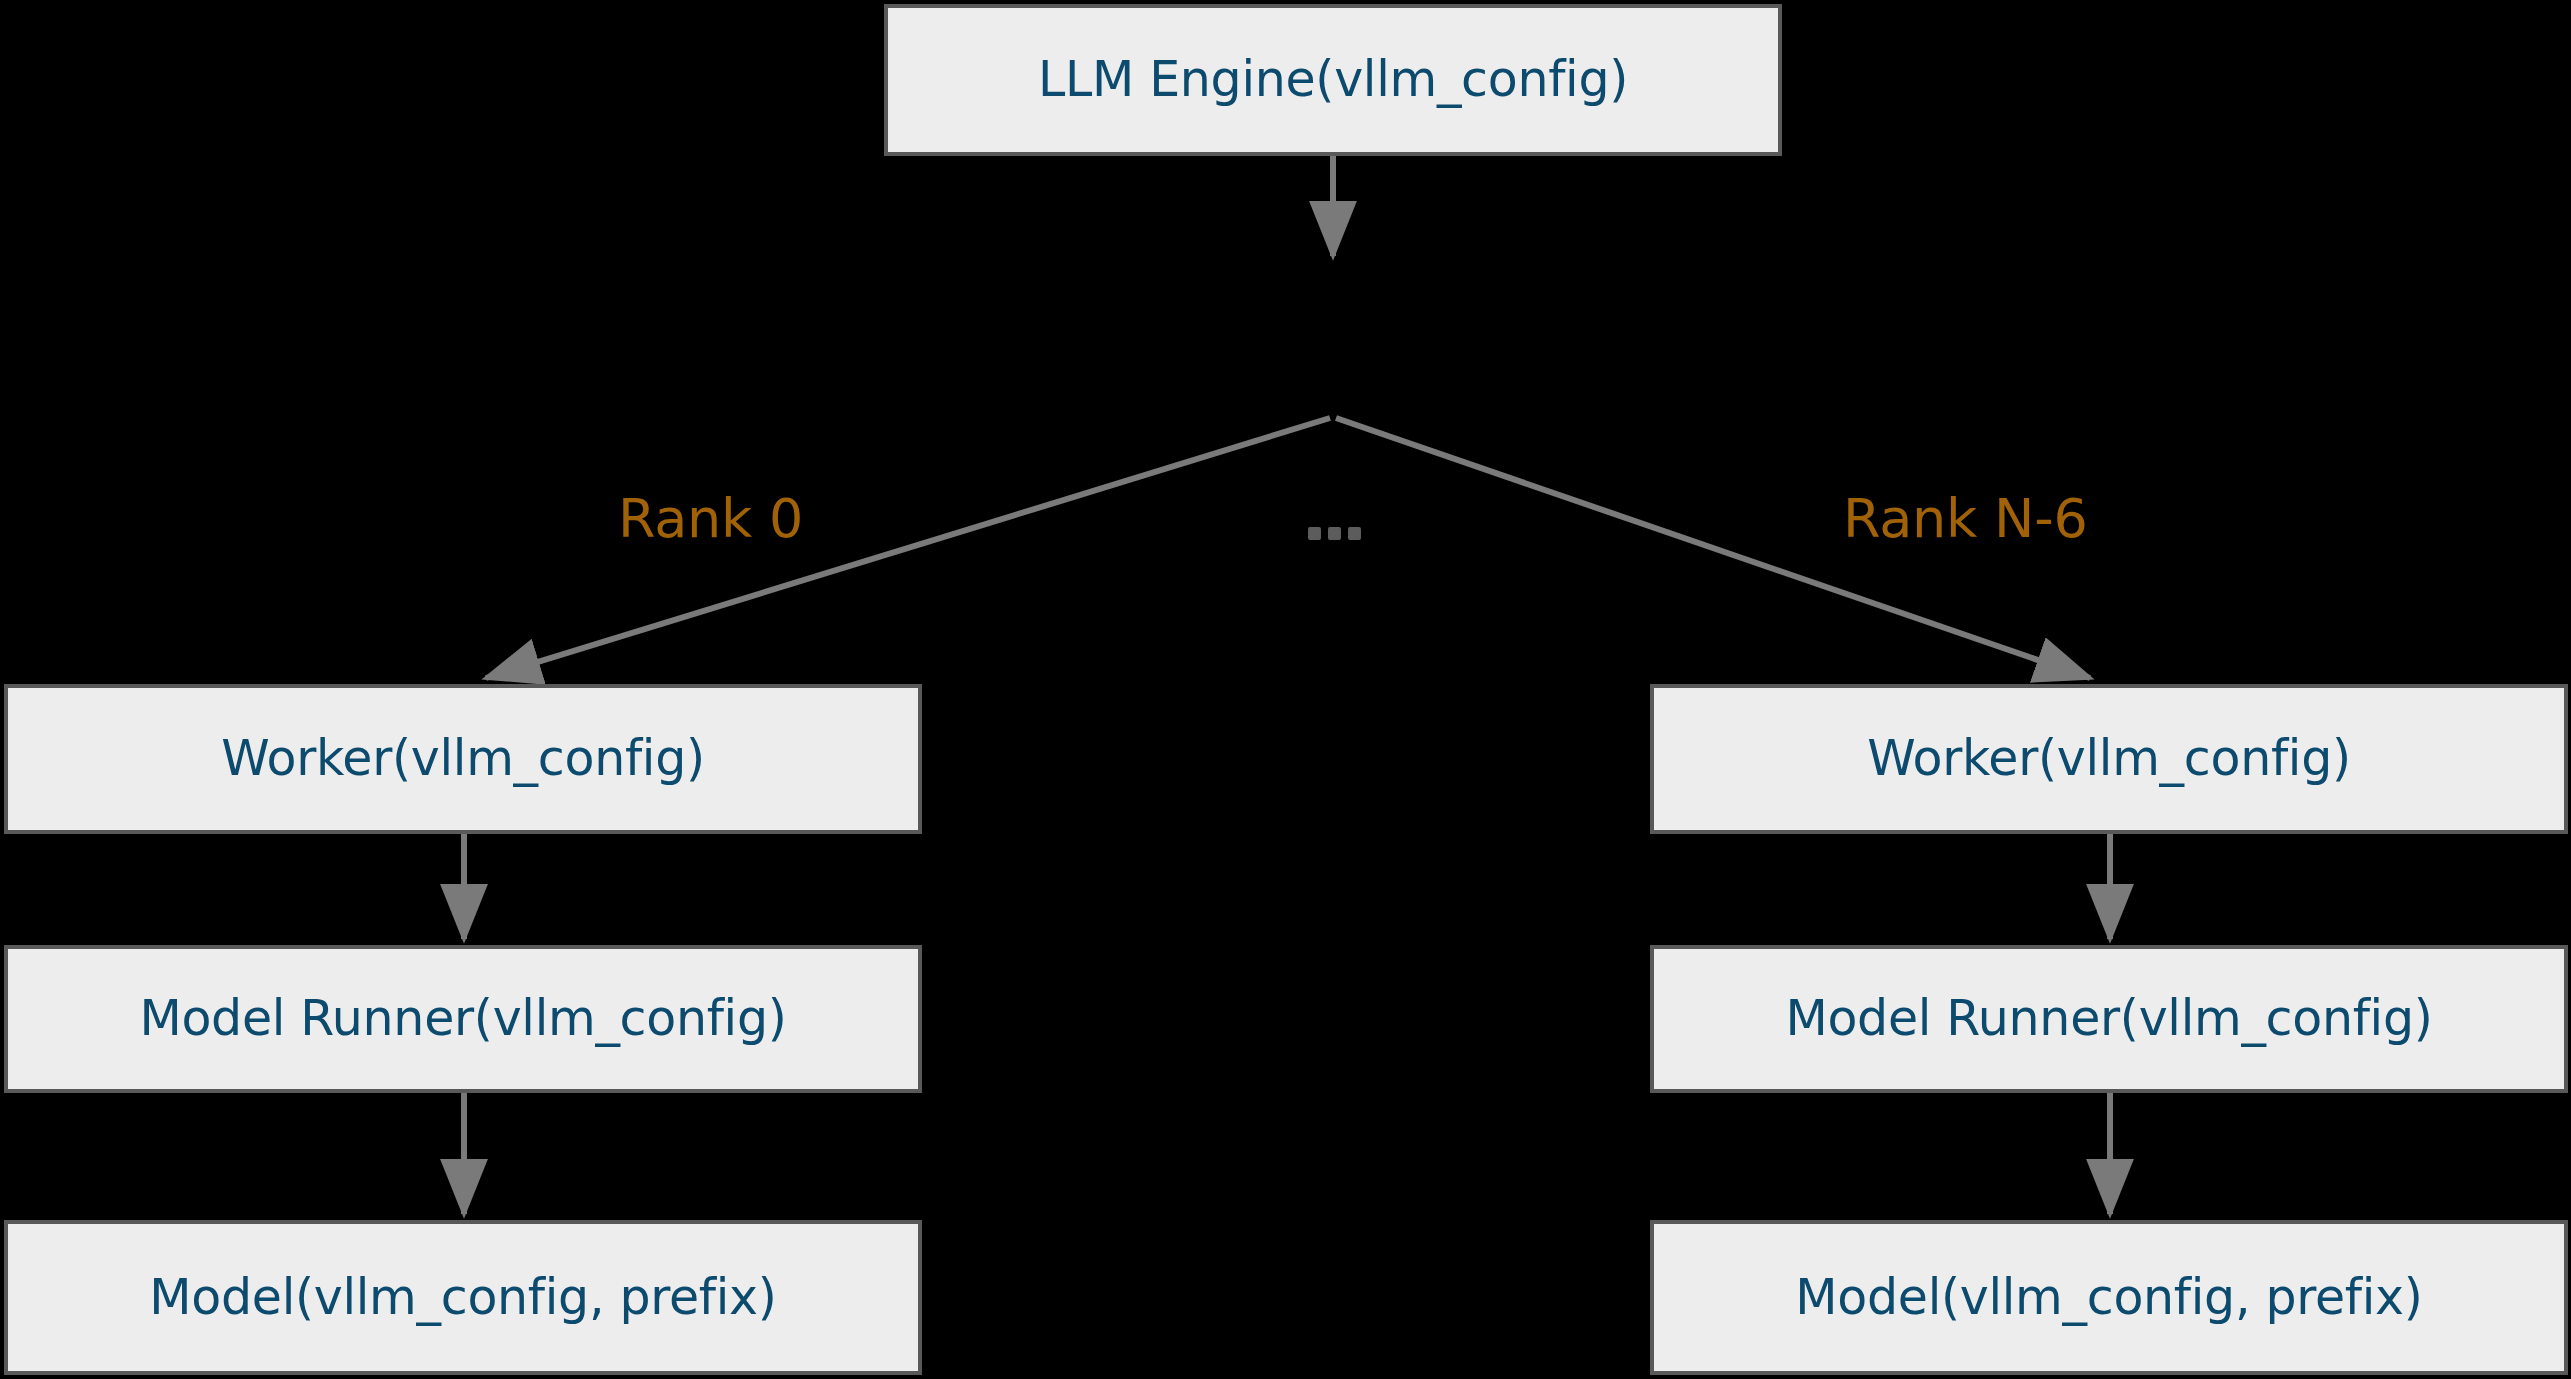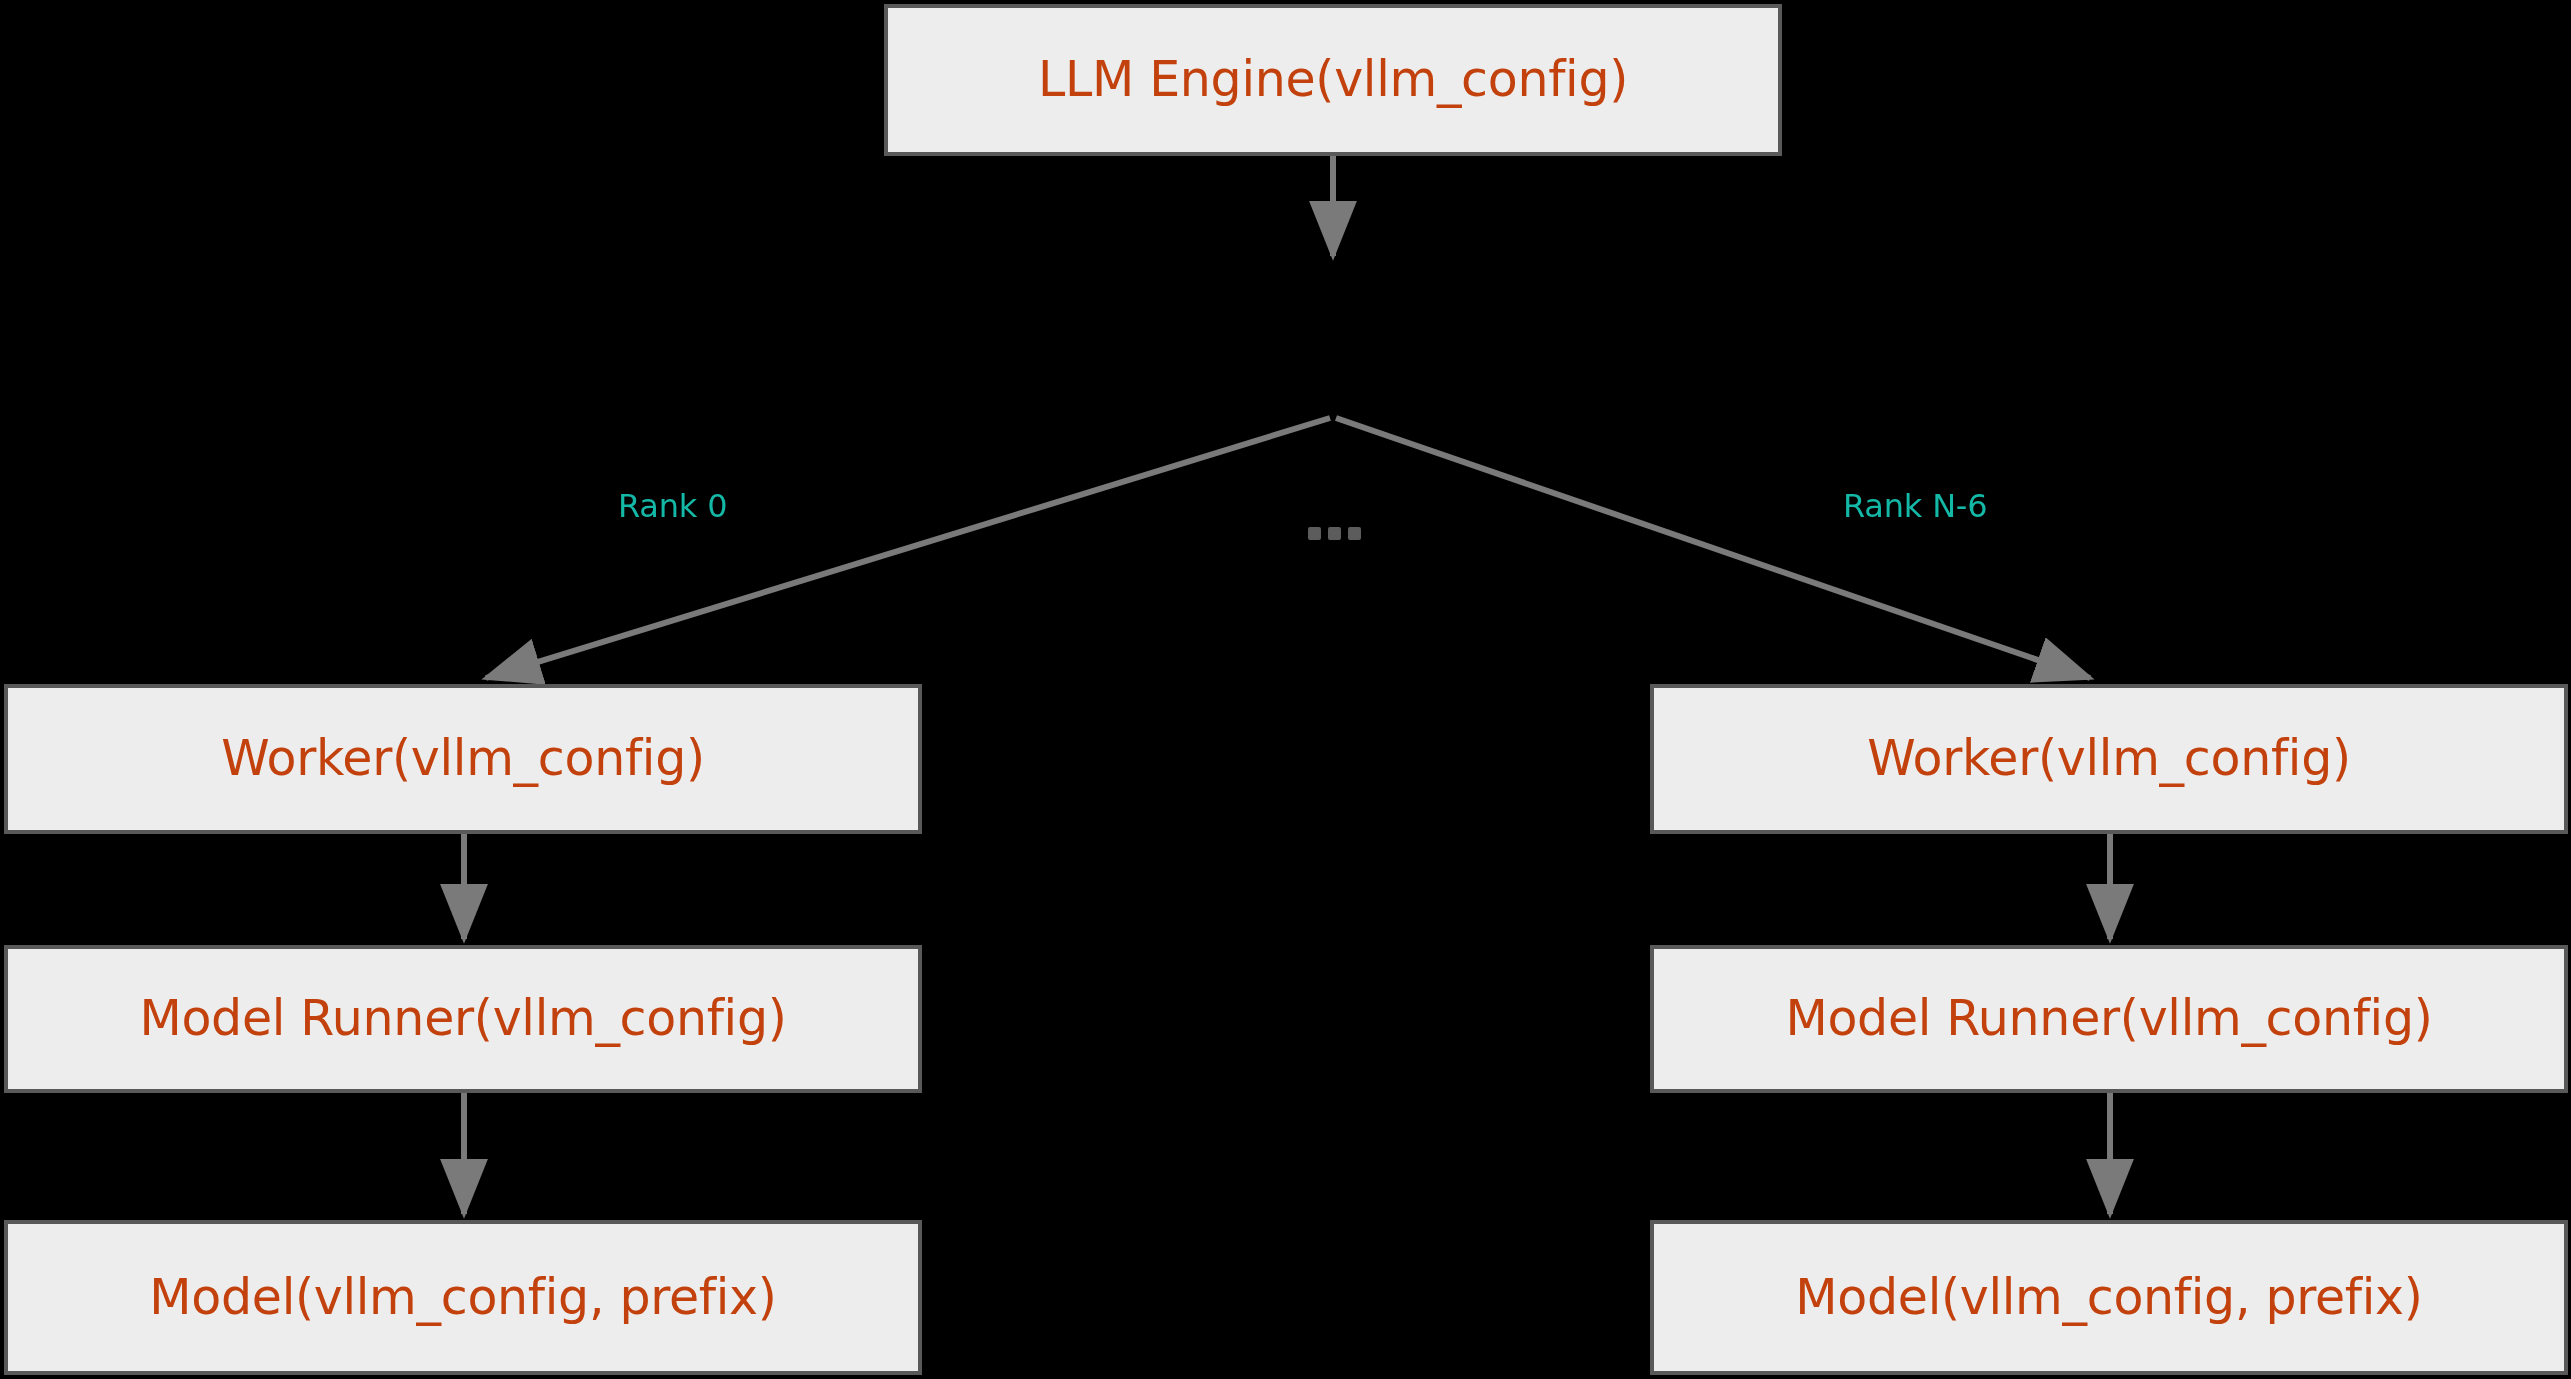--- a/index.html
+++ b/index.html
@@ -29,31 +29,31 @@
     position: absolute;
     box-sizing: border-box;
     background: #ededed;
     border: 4px solid #595959;
     display: flex;
     align-items: center;
     justify-content: center;
     text-align: center;
   }
   .node-label {
-    color: #c2410c;
+    color: #0c4a6e;
     font-size: 49px;
     font-weight: 400;
     letter-spacing: -0.3px;
     line-height: 1.1;
     white-space: nowrap;
   }
   .edge-label {
     position: absolute;
-    color: #14b8a6;
-    font-size: 32px;
+    color: #a16207;
+    font-size: 54px;
     font-weight: 400;
     white-space: nowrap;
     letter-spacing: -0.2px;
   }
   .ellipsis-group {
     position: absolute;
     display: flex;
     gap: 7px;
     align-items: center;
   }

